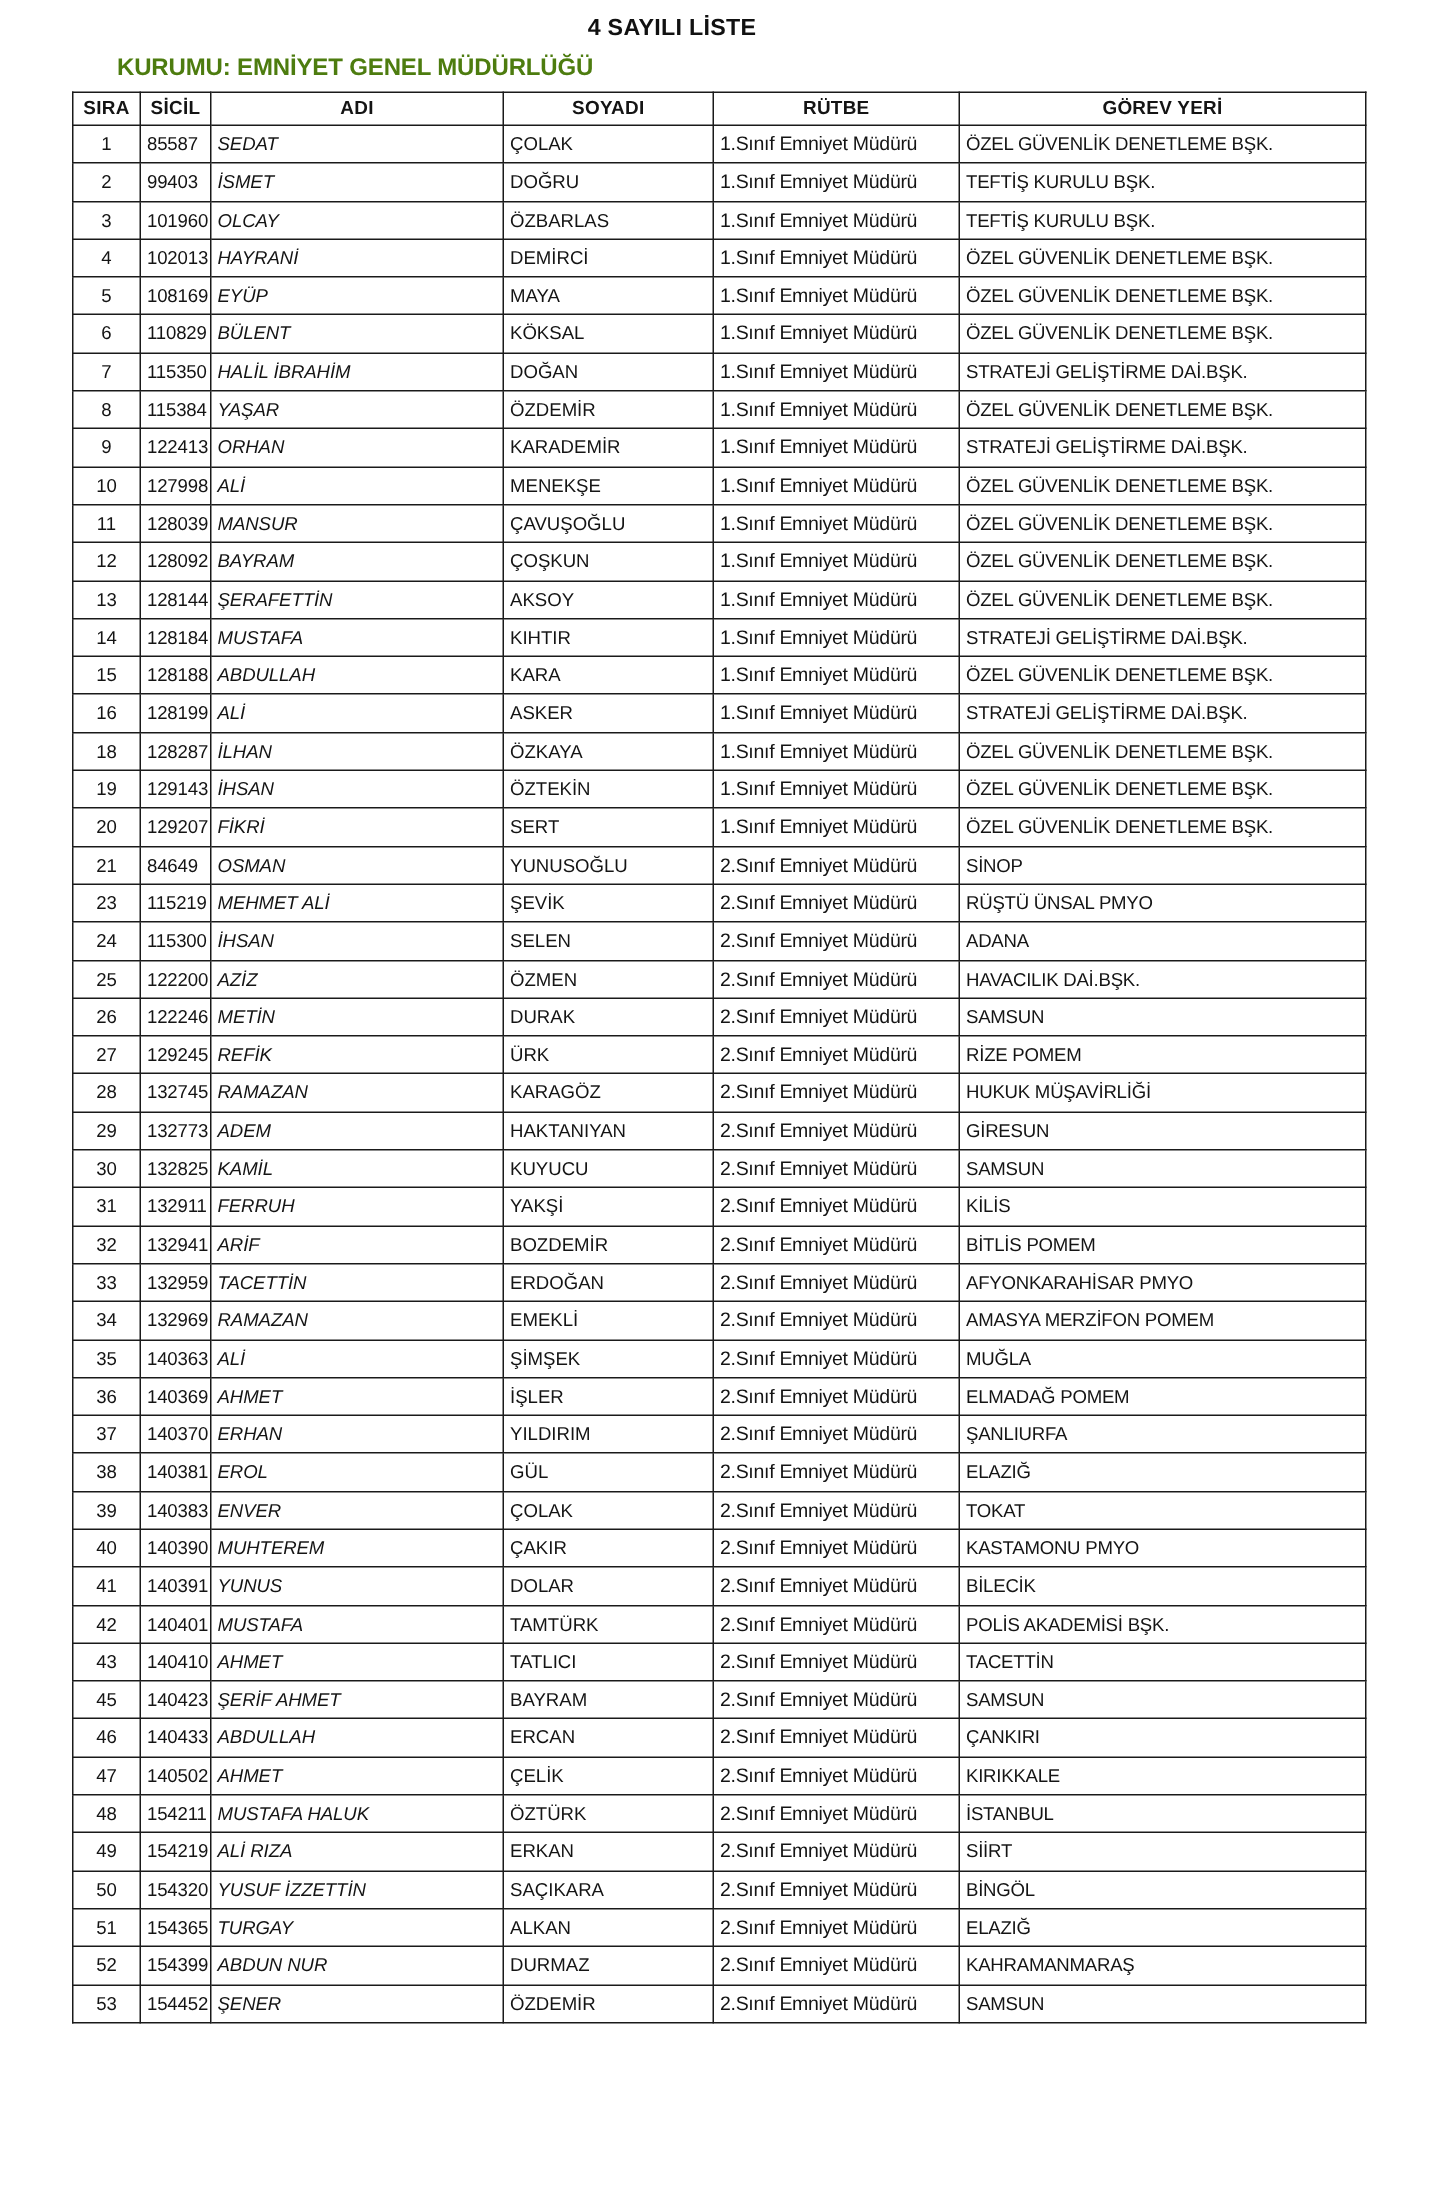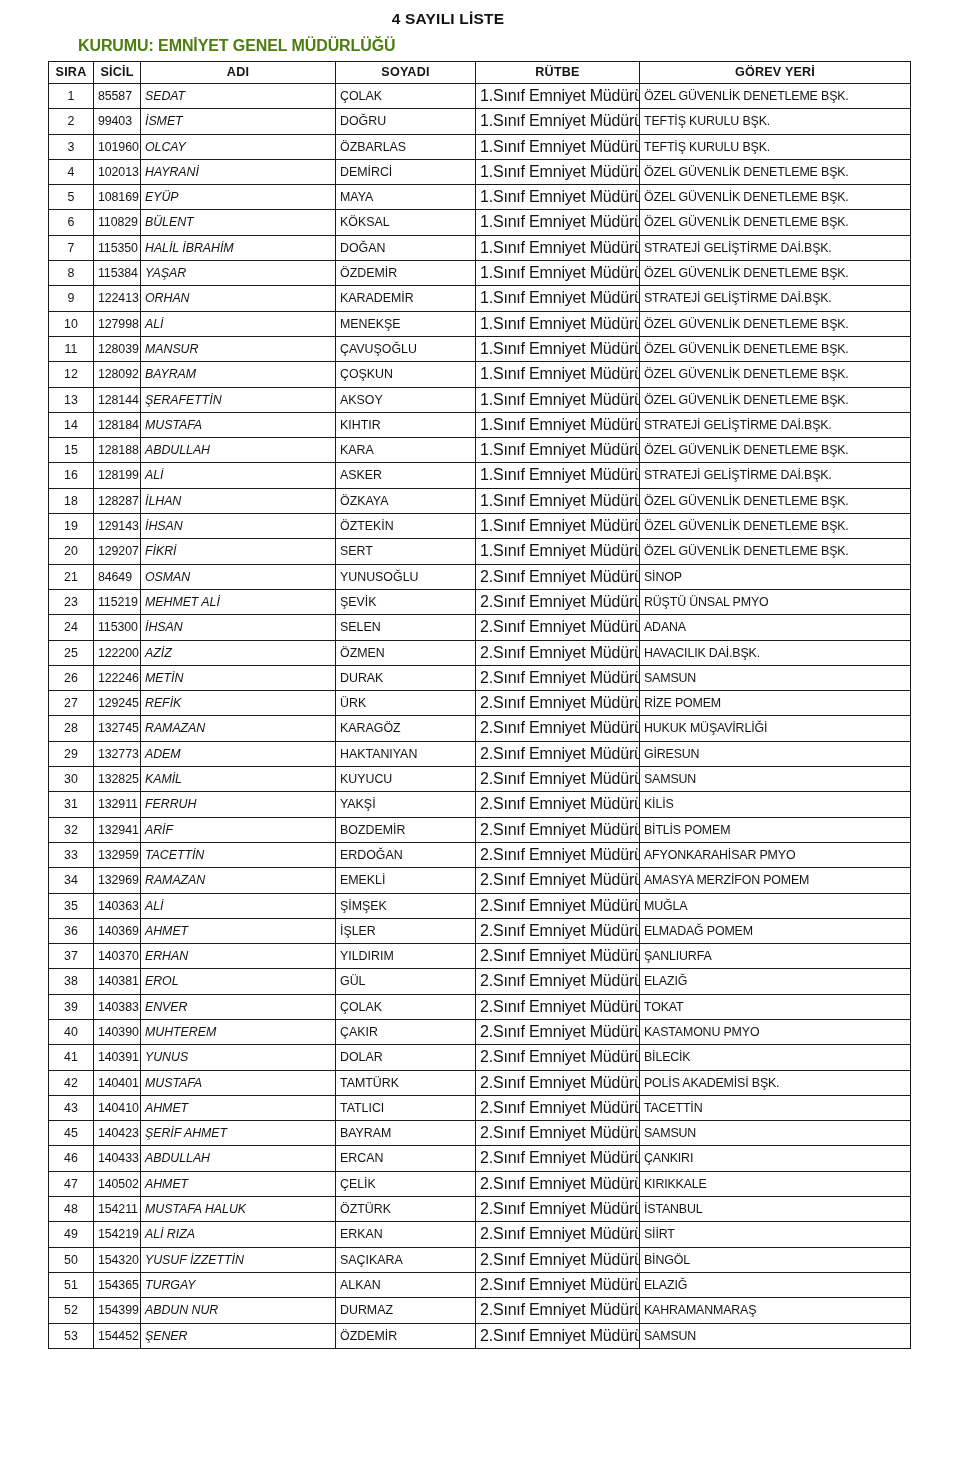--- a/index.html
+++ b/index.html
@@ -70,21 +70,21 @@
   col.c-sira   { width: 45px; }
   col.c-sicil  { width: 47px; }
   col.c-adi    { width: 195px; }
   col.c-soyadi { width: 140px; }
   col.c-rutbe  { width: 164px; }
   col.c-gorev  { width: 271px; }
 
   td.sira  { text-align: center; }
   td.sicil { text-align: left; letter-spacing: -0.1px; }
   td.adi, td.soyadi, td.gorev { text-align: left; }
-  td.rutbe { text-align: center; font-size: 16px; letter-spacing: -0.2px; }
+  td.rutbe { text-align: left; font-size: 13px; letter-spacing: -0.2px; }
   td.gorev { letter-spacing: -0.15px; }
   td.adi   { letter-spacing: -0.05px; font-style: italic; }
 </style>
 </head>
 <body>
 
 <div class="page">
 
   <div class="doc-title">4 SAYILI LİSTE</div>
 

